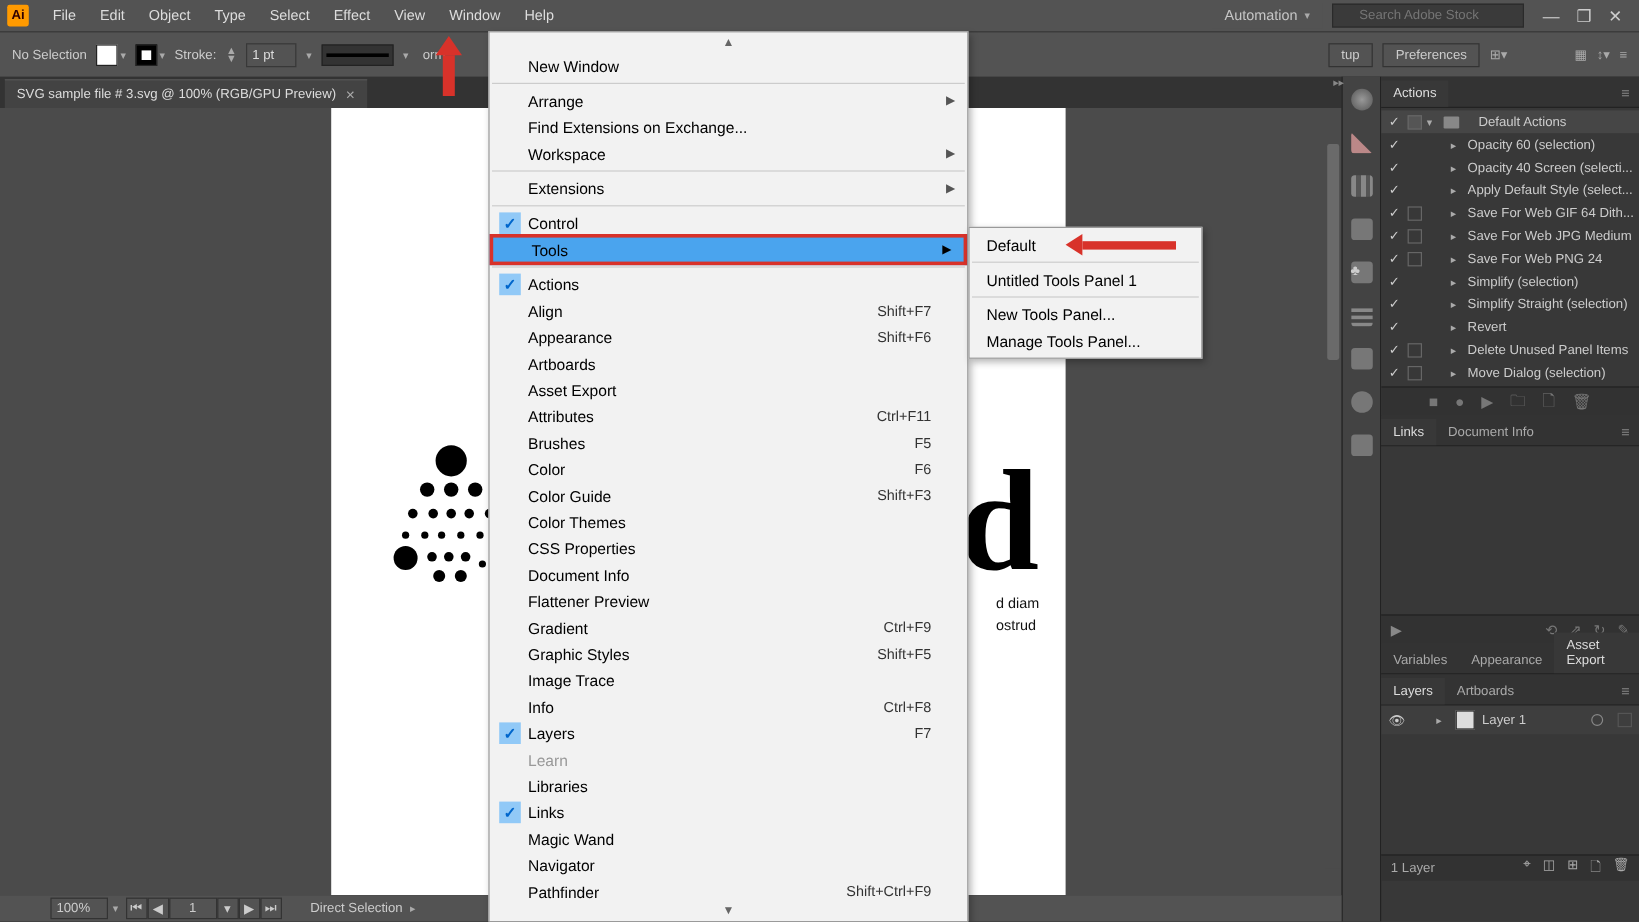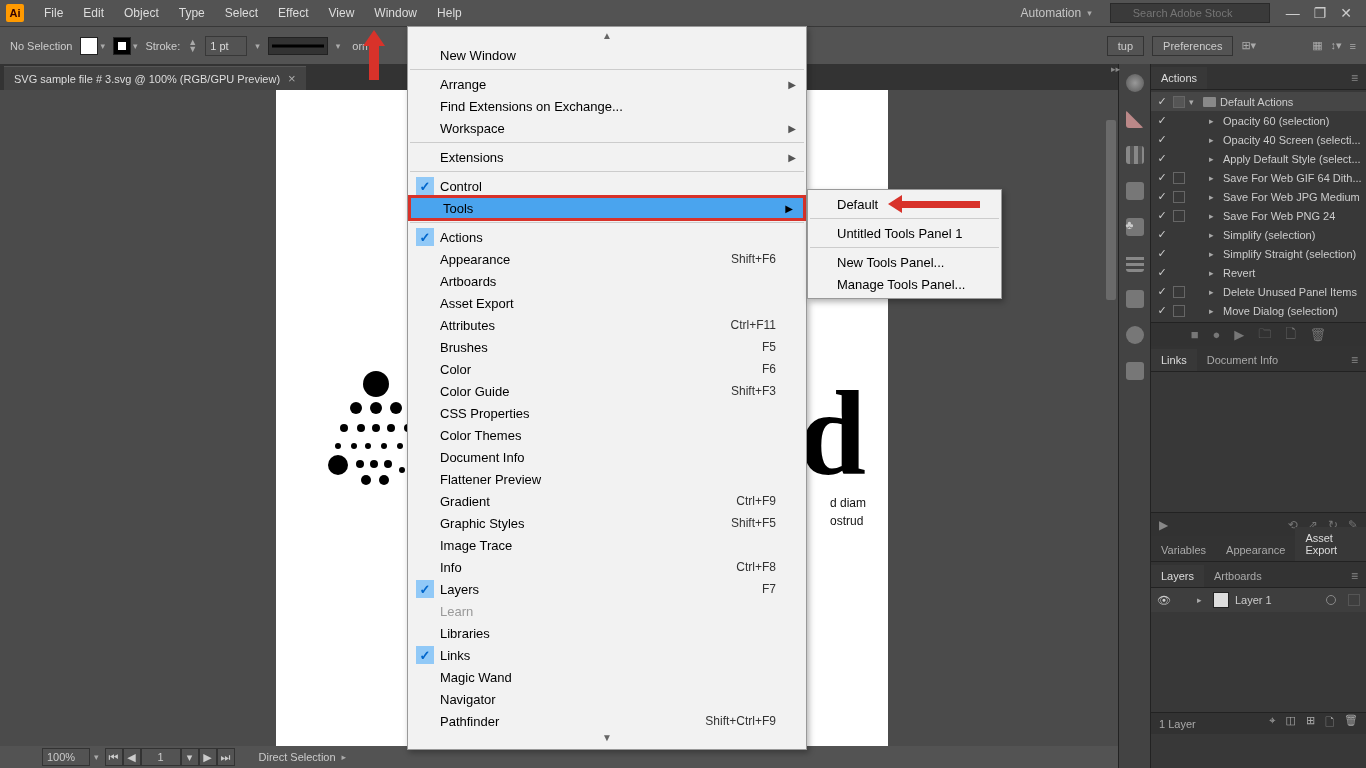--- a/index.html
+++ b/index.html
@@ -47,21 +47,21 @@
 .dd-item .shortcut { margin-left: auto; color: #333; font-size: 12px; }
 .dd-item .subarrow { position: absolute; right: 10px; font-size: 10px; color: #555; }
 .dd-item.checked::before { content: "✓"; position: absolute; left: 8px; color: #0066cc; font-weight: bold; background: #91c9f7; width: 18px; height: 18px; display: flex; align-items: center; justify-content: center; top: 2px; }
 .dd-sep { height: 1px; background: #ccc; margin: 3px 2px; }
 .dd-item.highlighted { background: #4aa4ee; color: #000; border: 3px solid #d8322a; height: 26px; margin: -2px 0; }
 .dd-item.highlighted .subarrow { color: #000; }
 .dd-scroll { text-align: center; color: #666; font-size: 10px; padding: 0; height: 14px; }
 
 
 .submenu { position: absolute; top: 189px; left: 807px; width: 195px; background: #f2f2f2; border: 1px solid #999; box-shadow: 2px 3px 6px rgba(0,0,0,0.3); color: #000; font-size: 13px; padding: 3px 0; z-index: 101; }
-.submenu .dd-item { padding: 0 29px; }
+.submenu .dd-item { padding: 0 14px; }
 
 
 .arrow-down { position: absolute; top: 30px; left: 363px; z-index: 200; }
 .arrow-down .shaft { width: 10px; height: 34px; background: #d8322a; margin-left: 6px; }
 .arrow-down .head { width: 0; height: 0; border-left: 11px solid transparent; border-right: 11px solid transparent; border-bottom: 16px solid #d8322a; }
 .arrow-left { position: absolute; top: 195px; left: 888px; z-index: 200; display: flex; align-items: center; }
 .arrow-left .head { width: 0; height: 0; border-top: 9px solid transparent; border-bottom: 9px solid transparent; border-right: 14px solid #d8322a; }
 .arrow-left .shaft { width: 78px; height: 7px; background: #d8322a; }
 
 
@@ -76,21 +76,21 @@
 
 
 .actions-list { padding: 2px 0; }
 .act-row { display: flex; align-items: center; height: 19px; padding: 0 4px; gap: 4px; }
 .act-chk { color: #ccc; width: 14px; text-align: center; }
 .act-box { width: 12px; height: 12px; border: 1px solid #666; }
 .act-box.filled { background: #555; }
 .act-arrow { color: #aaa; width: 10px; font-size: 9px; }
 .act-folder { width: 13px; height: 10px; background: #888; border-radius: 1px; }
 .act-name { color: #ccc; white-space: nowrap; overflow: hidden; text-overflow: ellipsis; flex: 1; }
-.act-row.header .act-name { font-weight: normal; }
+.act-row.header .act-name { font-weight: normal; margin-left: 12px; }
 .act-row.header { background: #464646; }
 .actions-footer { height: 24px; background: #323232; display: flex; align-items: center; justify-content: center; gap: 14px; border-top: 1px solid #222; }
 .actions-footer span { color: #777; font-size: 13px; }
 
 .links-body { height: 140px; }
 .links-footer { height: 24px; background: #323232; border-top: 1px solid #222; display: flex; align-items: center; padding: 0 8px; }
 .links-footer .rt { margin-left: auto; display: flex; gap: 10px; color: #777; }
 
 
 .layers-body { background: #383838; }
@@ -242,20 +242,24 @@
     </div>
   <div class="dd-sep"></div>
   <div class="dd-item checked">Control</div>
   <div class="dd-item highlighted">
       <span>Tools</span>
       <span class="subarrow">▶</span>
     </div>
   <div class="dd-sep"></div>
   <div class="dd-item checked">Actions</div>
   <div class="dd-item">
+      <span>Align</span>
+      <span class="shortcut">Shift+F7</span>
+    </div>
+  <div class="dd-item">
       <span>Appearance</span>
       <span class="shortcut">Shift+F6</span>
     </div>
   <div class="dd-item">Artboards</div>
   <div class="dd-item">Asset Export</div>
   <div class="dd-item">
       <span>Attributes</span>
       <span class="shortcut">Ctrl+F11</span>
     </div>
   <div class="dd-item">
@@ -263,22 +267,22 @@
       <span class="shortcut">F5</span>
     </div>
   <div class="dd-item">
       <span>Color</span>
       <span class="shortcut">F6</span>
     </div>
   <div class="dd-item">
       <span>Color Guide</span>
       <span class="shortcut">Shift+F3</span>
     </div>
+  <div class="dd-item">Color Themes</div>
   <div class="dd-item">CSS Properties</div>
-  <div class="dd-item">Color Themes</div>
   <div class="dd-item">Document Info</div>
   <div class="dd-item">Flattener Preview</div>
   <div class="dd-item">
       <span>Gradient</span>
       <span class="shortcut">Ctrl+F9</span>
     </div>
   <div class="dd-item">
       <span>Graphic Styles</span>
       <span class="shortcut">Shift+F5</span>
     </div>

